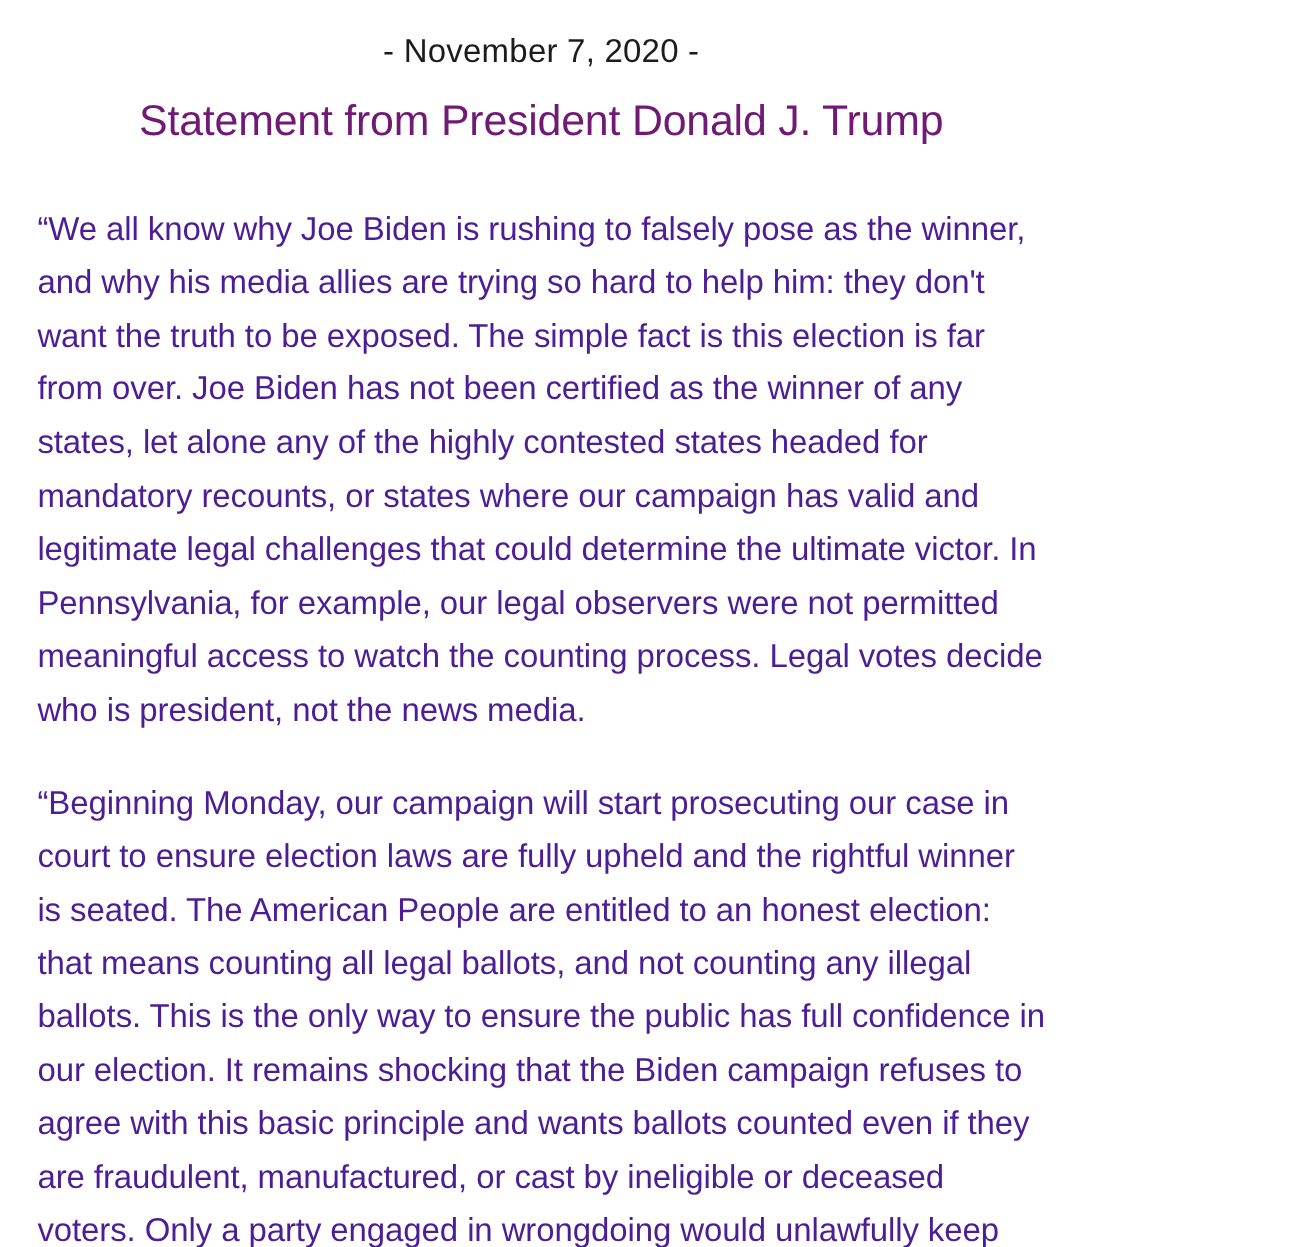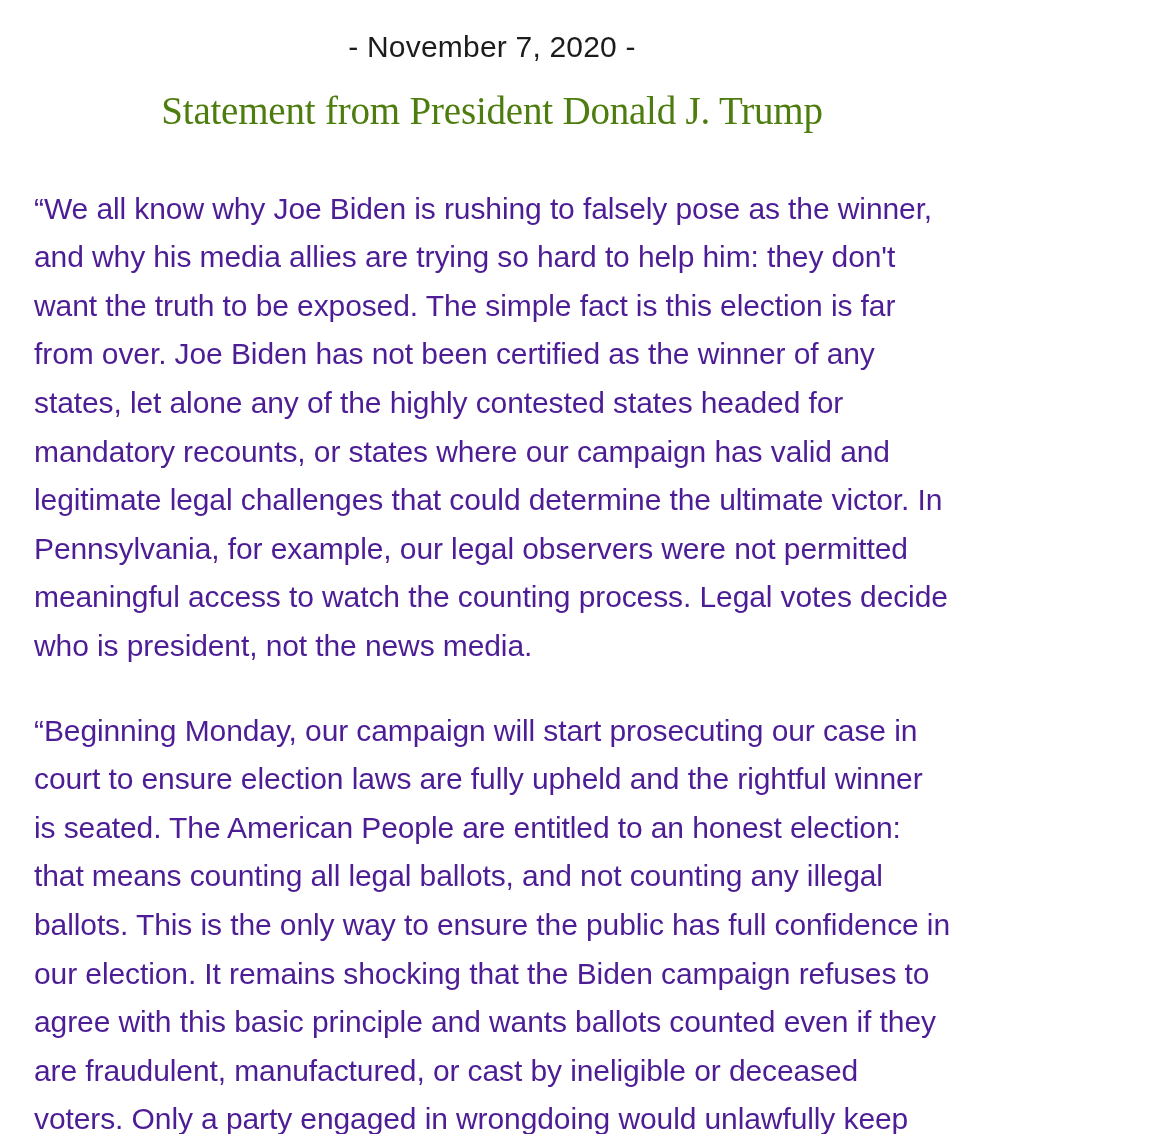--- a/index.html
+++ b/index.html
@@ -26,25 +26,24 @@
     font-weight: 400;
     color: #1c1c1c;
     letter-spacing: 0.2px;
     margin: 0 0 8px 0;
     line-height: 1.4;
   }
   .doc-title {
     text-align: center;
     font-size: 39px;
     font-weight: 400;
-    color: #4d7c0f;
+    color: #701a75;
     letter-spacing: -0.2px;
     margin: 18px 0 34px 0;
     line-height: 1.3;
-    font-family: Liberation Serif, serif;
   }
   .body-copy {
     font-size: 30px;
     line-height: 1.62;
     color: #4c1d95;
     letter-spacing: -0.1px;
     margin-top: 48px;
   }
   .body-copy p {
     margin: 0 0 36px 0;

